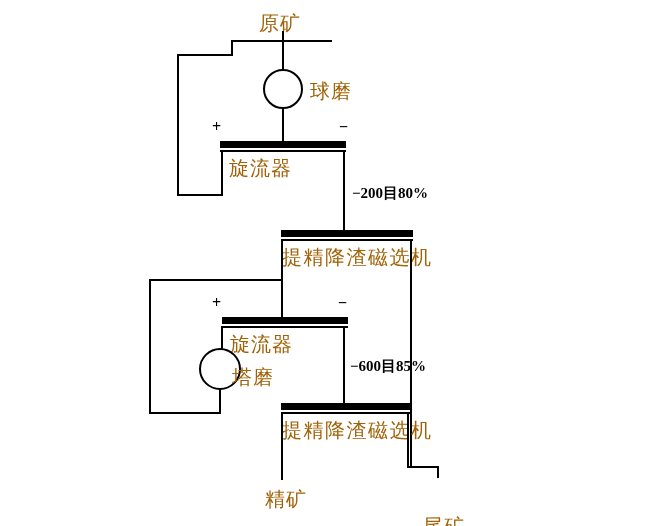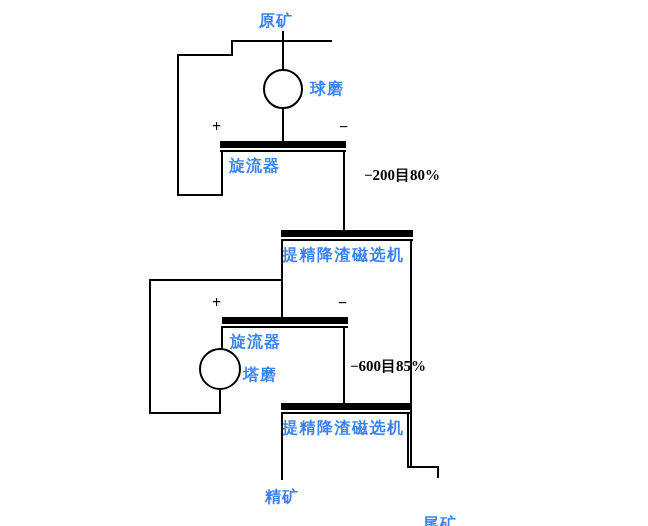--- a/index.html
+++ b/index.html
@@ -17,21 +17,21 @@
   
   .bar { position: absolute; height: 7px; background: #000; }
   .underbar { position: absolute; height: 2px; background: #000; }
   
   .node-circle {
     position: absolute; border: 2px solid #000; border-radius: 50%;
     background: #fff;
   }
   
   .lbl {
-    position: absolute; color: #3b82f6; font-weight: bold; font-size: 16px;
+    position: absolute; color: #a16207; font-weight: normal; font-size: 20px;
     white-space: nowrap; letter-spacing: 1px; line-height: 1.15;
   }
   .lbl-wide { letter-spacing: 1.5px; text-align: center; }
   .mark {
     position: absolute; color: #000; font-weight: bold; font-size: 16px;
     line-height: 1;
   }
   .ann {
     position: absolute; color: #000; font-weight: bold; font-size: 15px;
     white-space: nowrap; line-height: 1.1;
@@ -57,41 +57,41 @@
   <div class="underbar" style="left:220px; top:150px; width:126px;"></div>
   <div class="lbl" style="left:229px; top:157px;">旋流器</div>
 
   <div class="v" style="left:221px; top:152px; height:44px;"></div>
   <div class="h" style="left:177px; top:194px; width:46px;"></div>
   <div class="v" style="left:177px; top:54px; height:142px;"></div>
   <div class="h" style="left:177px; top:54px; width:56px;"></div>
   <div class="v" style="left:231px; top:40px; height:16px;"></div>
 
   <div class="v" style="left:343px; top:150px; height:82px;"></div>
-  <div class="ann" style="left:352px; top:167px;margin-left:12px;">−200目80%</div>
+  <div class="ann" style="left:352px; top:185px;">−200目80%</div>
 
   <div class="bar" style="left:281px; top:230px; width:132px;"></div>
   <div class="underbar" style="left:281px; top:239px; width:132px;"></div>
   <div class="lbl lbl-wide" style="left:282px; top:246px;">提精降渣磁选机</div>
   <div class="v" style="left:281px; top:241px; height:78px;"></div>
   <div class="v" style="left:410px; top:241px; height:227px;"></div>
 
   <div class="h" style="left:149px; top:279px; width:134px;"></div>
   <div class="v" style="left:149px; top:279px; height:135px;"></div>
   <div class="h" style="left:149px; top:412px; width:72px;"></div>
 
   <div class="mark" style="left:212px; top:295px;">+</div>
   <div class="mark" style="left:338px; top:295px;">−</div>
   <div class="bar" style="left:222px; top:317px; width:126px;"></div>
   <div class="underbar" style="left:222px; top:326px; width:126px;"></div>
   <div class="lbl" style="left:230px; top:333px;">旋流器</div>
   <div class="v" style="left:221px; top:326px; height:24px;"></div>
 
   <div class="node-circle" style="left:199px; top:348px; width:42px; height:42px;"></div>
-  <div class="lbl" style="left:243px; top:366px;">塔磨</div>
+  <div class="lbl" style="left:232px; top:366px;">塔磨</div>
   <div class="v" style="left:219px; top:388px; height:26px;"></div>
 
   <div class="v" style="left:343px; top:326px; height:79px;"></div>
   <div class="ann" style="left:350px; top:358px;text-align:center;">−600目85%</div>
 
   <div class="bar" style="left:281px; top:403px; width:130px;"></div>
   <div class="underbar" style="left:281px; top:412px; width:130px;"></div>
   <div class="lbl lbl-wide" style="left:282px; top:419px;">提精降渣磁选机</div>
   <div class="v" style="left:281px; top:413px; height:67px;"></div>
   <div class="v" style="left:407px; top:413px; height:55px;"></div>

